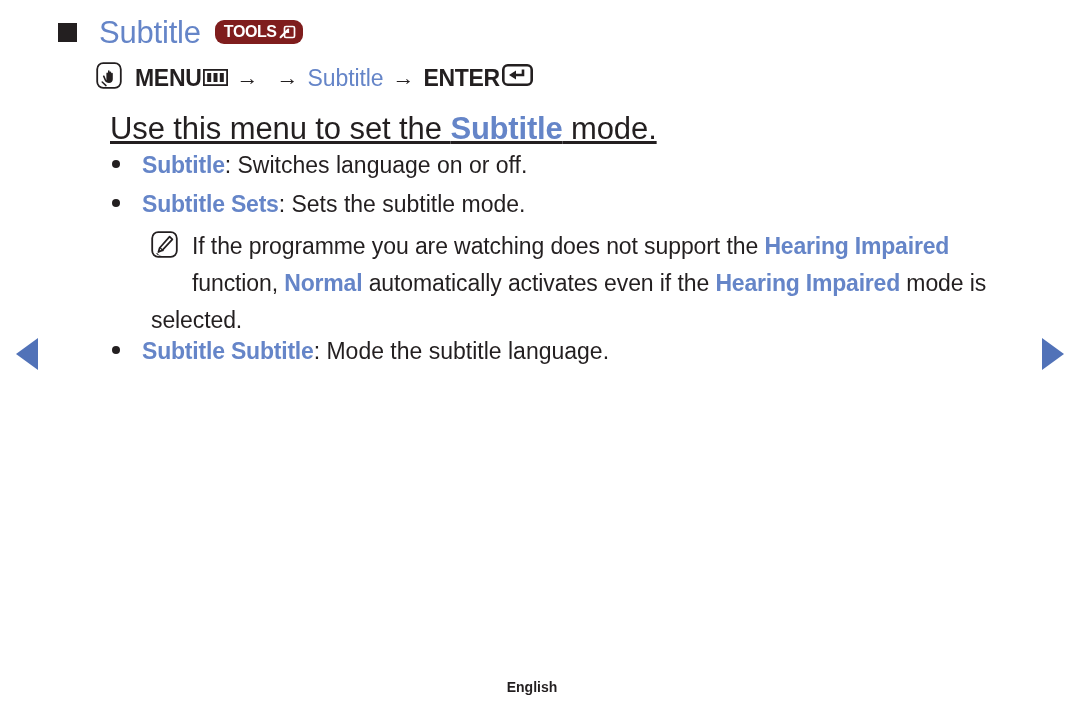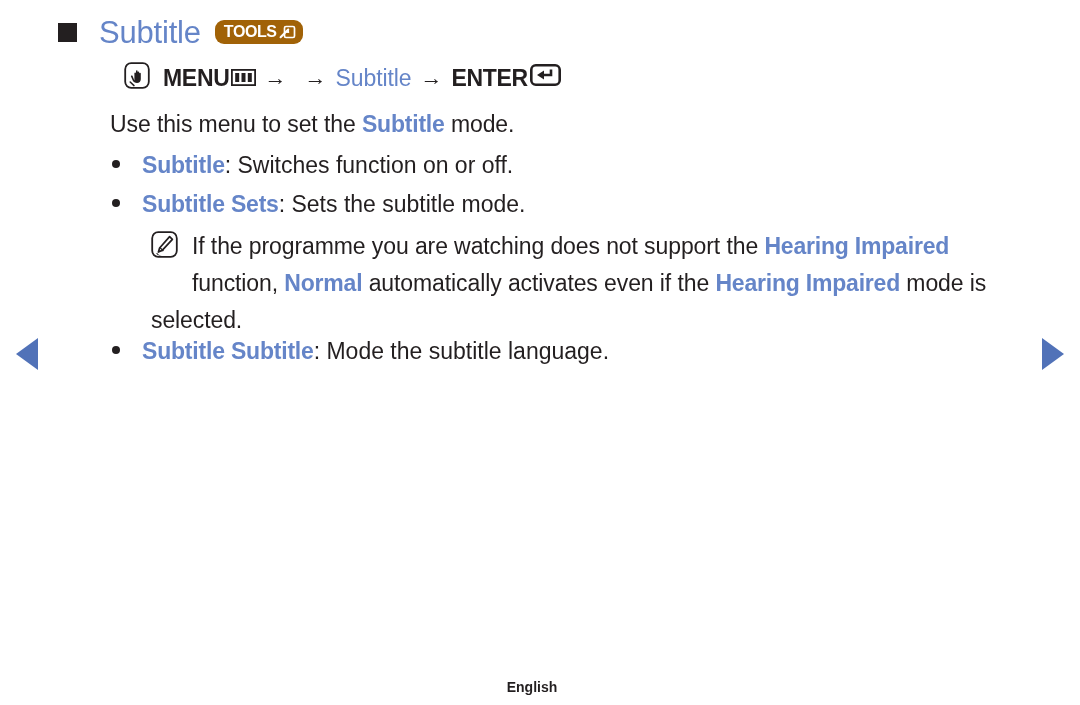--- a/index.html
+++ b/index.html
@@ -40,41 +40,41 @@
   }
   .title-text {
     font-size: 31px;
     color: #6585c8;
     letter-spacing: -0.2px;
     line-height: 1;
     font-weight: 400;
   }
   .tools-badge {
     margin-left: 14px;
-    background: #a16207;
+    background: #7f1d1d;
     color: #ffffff;
     border-radius: 9px;
     height: 24px;
     padding: 0 7px 0 9px;
     display: inline-flex;
     align-items: center;
     gap: 2px;
   }
   .tools-badge .tools-label {
     font-size: 16px;
     font-weight: 700;
     letter-spacing: -0.4px;
     line-height: 1;
   }
   .tools-badge svg { display: block; }
 
   
   .path-row {
     position: absolute;
-    left: 124px;
+    left: 96px;
     top: 60px;
     display: flex;
     align-items: center;
     font-size: 23px;
     height: 36px;
     white-space: nowrap;
   }
   .hand-icon { margin-right: 13px; display: block; }
   .path-bold {
     font-weight: 700;
@@ -98,24 +98,25 @@
   }
   .enter-glyph {
     display: inline-block;
     margin-left: 2px;
     vertical-align: -3px;
   }
 
   
   .body-line {
     position: absolute;
-    font-size: 23px;
+    font-size: 31px;
     color: #231f20;
     letter-spacing: -0.1px;
     white-space: nowrap;
+    text-decoration: underline;
   }
   .intro { left: 110px; top: 111px; }
 
   .bullet-item {
     position: absolute;
     display: flex;
     align-items: baseline;
     font-size: 23px;
     color: #231f20;
     white-space: nowrap;
@@ -238,21 +239,21 @@
       </svg>
     </span>
   </div>
 
   <div class="body-line intro">
     <span>Use this menu to set the </span><span class="blue-bold">Subtitle</span><span> mode.</span>
   </div>
 
   <div class="bullet-item b1">
     <span class="dot"></span>
-    <span><span class="blue-bold">Subtitle</span><span>: Switches function on or off.</span></span>
+    <span><span class="blue-bold">Subtitle</span><span>: Switches language on or off.</span></span>
   </div>
 
   <div class="bullet-item b2">
     <span class="dot"></span>
     <span><span class="blue-bold">Subtitle Sets</span><span>: Sets the subtitle mode.</span></span>
   </div>
 
   <div class="note-block">
     <span class="note-icon">
       <svg width="27" height="28" viewBox="0 0 27 28">

